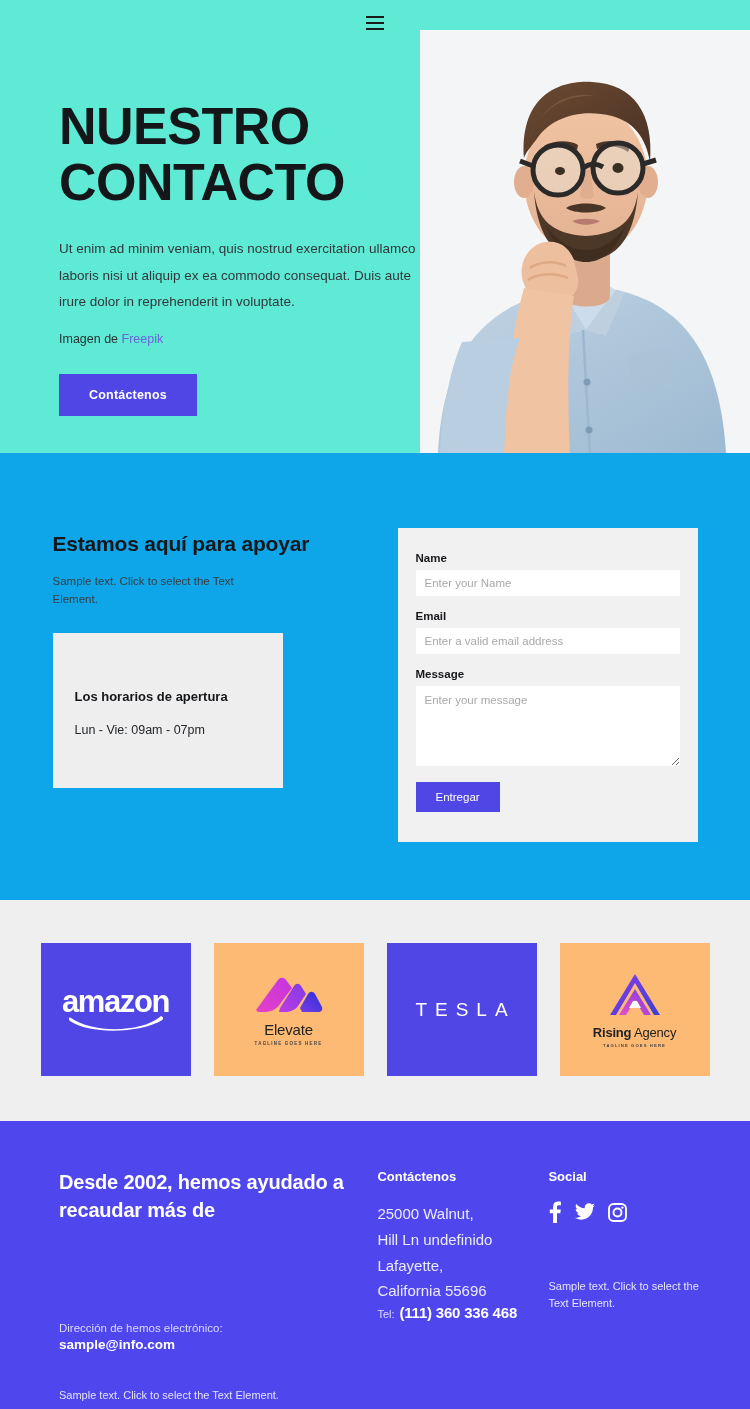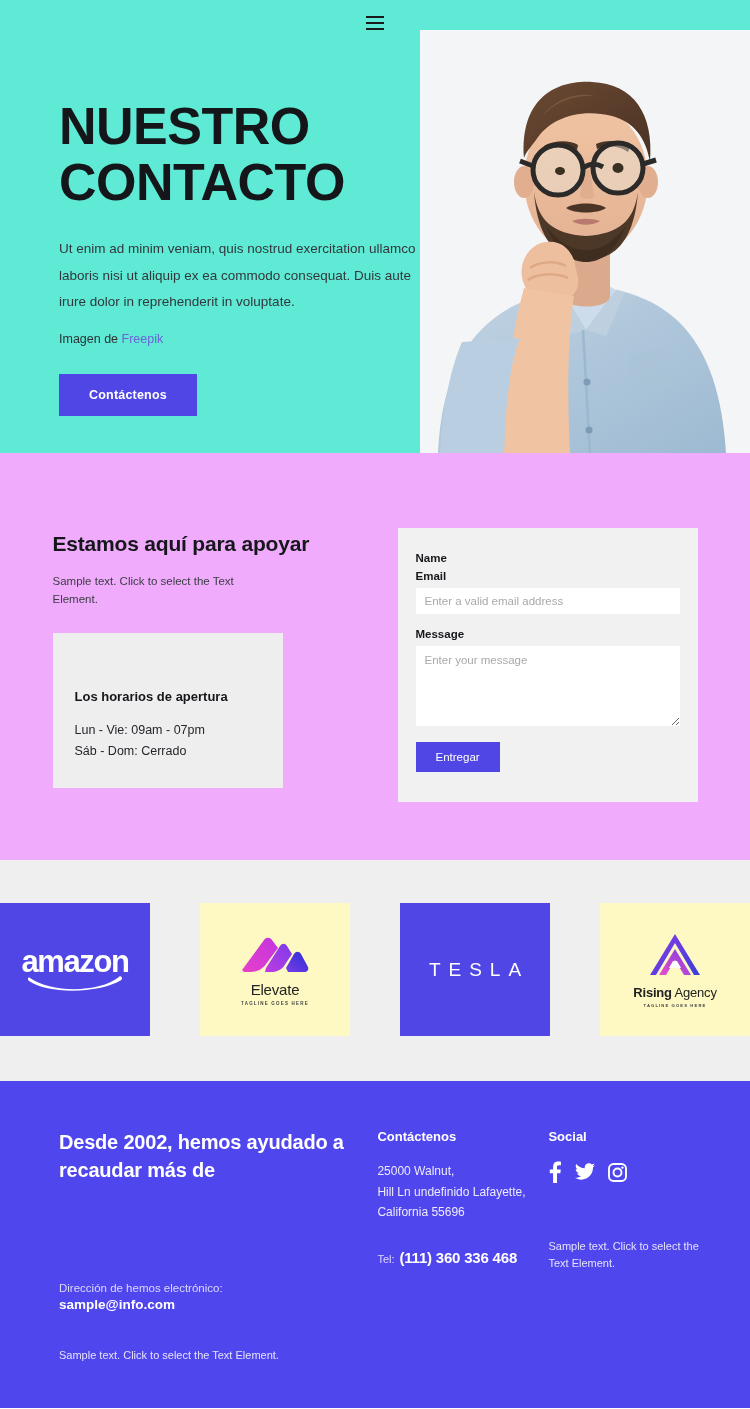--- a/index.html
+++ b/index.html
@@ -79,21 +79,21 @@
     letter-spacing: 0.2px;
     padding: 14px 30px;
     border: none;
     cursor: pointer;
     min-width: 128px;
     text-align: center;
   }
 
   
   .contact {
-    background: #f0abfc;
+    background: #0ea5e9;
     padding: 75px 0 58px 0;
     display: flex;
     justify-content: center;
     gap: 45px;
   }
   .contact-left { width: 300px; padding-top: 4px; }
   .contact-title {
     font-size: 21px;
     font-weight: 700;
     color: #15171b;
@@ -162,30 +162,30 @@
     font-family: "Liberation Sans", sans-serif;
   }
 
   
   .logos {
     background: #efefef;
     padding: 43px 0 45px 0;
   }
   .logos-row {
     display: flex;
-    justify-content: space-between;
+    justify-content: center;
     gap: 23px;
   }
   .logo-tile {
     width: 150px; height: 133px;
     display: flex; align-items: center; justify-content: center;
     flex-direction: column;
   }
   .logo-tile.purple { background: #5046e5; }
-  .logo-tile.white  { background: #fef9c3; }
+  .logo-tile.white  { background: #fdba74; }
 
   
   .amazon-wrap { position: relative; width: 120px; text-align: center; }
   .amazon-word {
     font-family: "Liberation Sans", sans-serif;
     font-size: 31px; font-weight: 700;
     color: #ffffff; letter-spacing: -1.4px; line-height: 1;
   }
   .amazon-smile { display: block; margin: -4px auto 0; }
 
@@ -243,24 +243,23 @@
     font-size: 11px;
     color: #e4e2fd;
     line-height: 1.55;
   }
   .footer-col-title {
     font-size: 13px;
     font-weight: 700;
     margin-bottom: 17px;
   }
   .footer-addr {
-    font-size: 12px;
+    font-size: 15px;
     line-height: 1.72;
     color: #eceafe;
-    margin-bottom: 26px;
   }
   .footer-tel {
     font-size: 11px;
     color: #ded9ff;
   }
   .footer-tel b {
     font-size: 15px;
     color: #ffffff;
     font-weight: 700;
     margin-left: 5px;
@@ -372,26 +371,26 @@
 
   <section class="contact">
 
     <div class="contact-left">
       <h2 class="contact-title">Estamos aquí para apoyar</h2>
       <p class="contact-sub">Sample text. Click to select the Text Element.</p>
 
       <div class="hours-box">
         <div class="hours-title">Los horarios de apertura</div>
         <div class="hours-line">Lun - Vie: 09am - 07pm</div>
-        <div class="hours-line">Sáb - Dom: Cerrado</div>
       </div>
     </div>
 
     <form class="form-card">
       <label class="field-label">Name</label>
+      <input class="field-input" type="text" placeholder="Enter your Name" style="">
 
       <label class="field-label">Email</label>
       <input class="field-input" type="email" placeholder="Enter a valid email address" style="">
 
       <label class="field-label">Message</label>
       <textarea class="field-textarea" placeholder="Enter your message" style=""></textarea>
 
       <button class="btn-submit" type="submit">Entregar</button>
     </form>
   </section>

